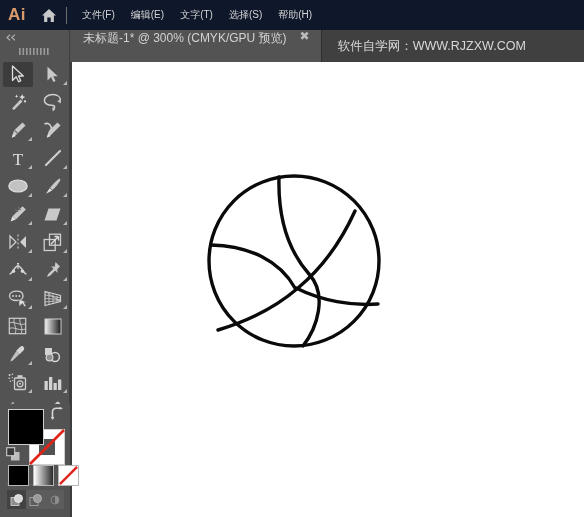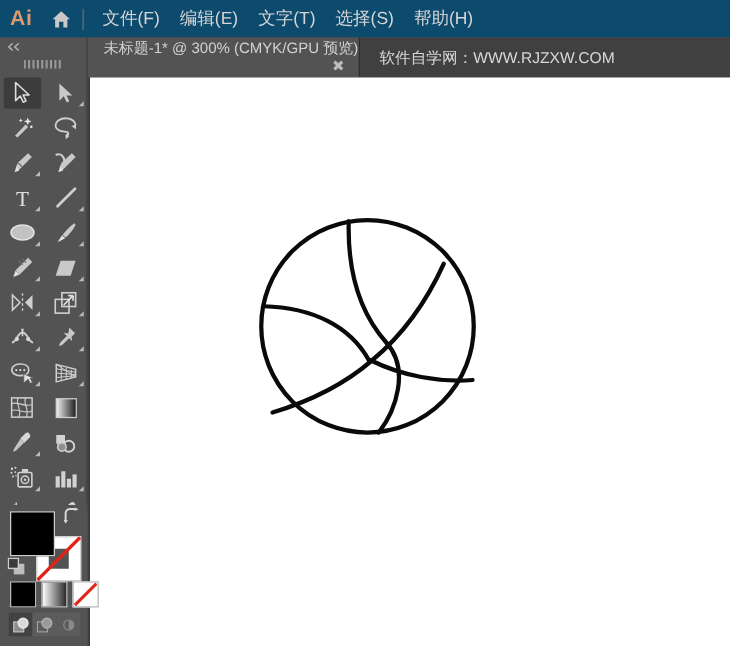--- a/index.html
+++ b/index.html
@@ -7,56 +7,55 @@
     width: 584px; height: 517px;
     background: #535353;
     font-family: "Liberation Sans", "DejaVu Sans", sans-serif;
     overflow: hidden;
   }
   #app { position: relative; width: 584px; height: 517px; background: #535353; }
 
   
   #menubar {
     position: absolute; left: 0; top: 0; width: 584px; height: 30px;
-    background: #0c4a6e;
+    background: #0f172a;
     display: flex; align-items: center;
   }
   #ai-logo {
     width: 34px; height: 30px;
     display: flex; align-items: center; justify-content: center;
     color: #d99a6c; font-size: 17px; font-weight: bold;
     letter-spacing: 0.5px;
   }
   #home-btn {
     width: 30px; height: 30px;
     display: flex; align-items: center; justify-content: center;
   }
   #menu-divider {
     width: 1px; height: 17px; background: #6e6e6e; margin: 0 7px 0 2px;
   }
   .menu-item {
-    color: #d6d6d6; font-size: 14px;
+    color: #d6d6d6; font-size: 10px;
     padding: 0 8px; height: 30px;
     display: flex; align-items: center;
     white-space: nowrap;
   }
 
   
   #tabbar {
     position: absolute; left: 70px; top: 30px; width: 514px; height: 32px;
     background: #404040;
     display: flex; align-items: stretch;
   }
   #doc-tab {
     background: #535353;
-    display: flex; align-items: flex-end;
+    display: flex; align-items: flex-start;
     padding: 0 0 0 13px;
     border-right: 1px solid #2e2e2e;
     min-width: 0;
-    flex-direction: column;
   }
   #doc-tab-label {
     color: #d2d2d2; font-size: 12px; white-space: nowrap;
   }
   #doc-tab-close {
     color: #bcbcbc; font-size: 12px; font-weight: bold;
     padding: 0 11px 0 13px; line-height: 1;
   }
   #watermark-tab {
     display: flex; align-items: center; padding: 0 0 0 16px;

